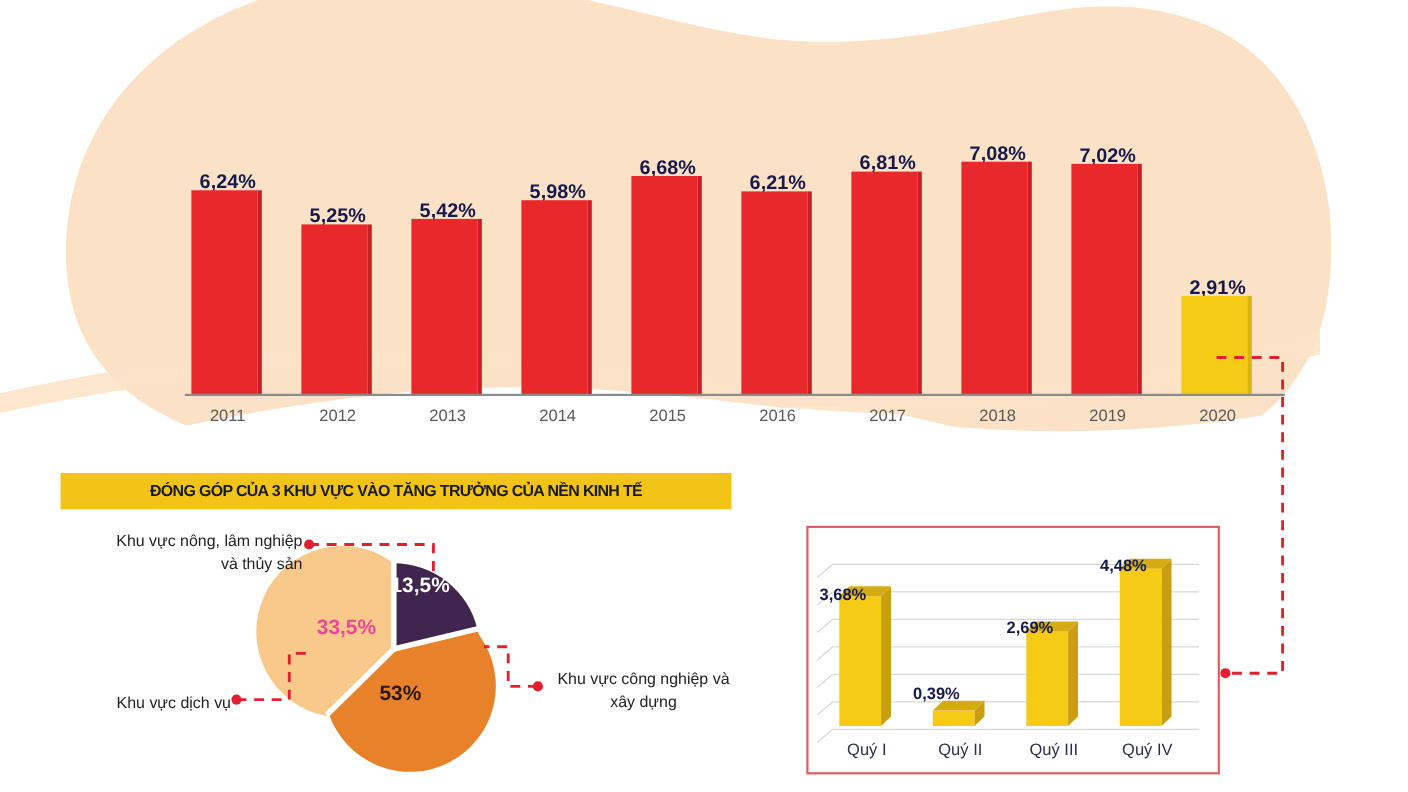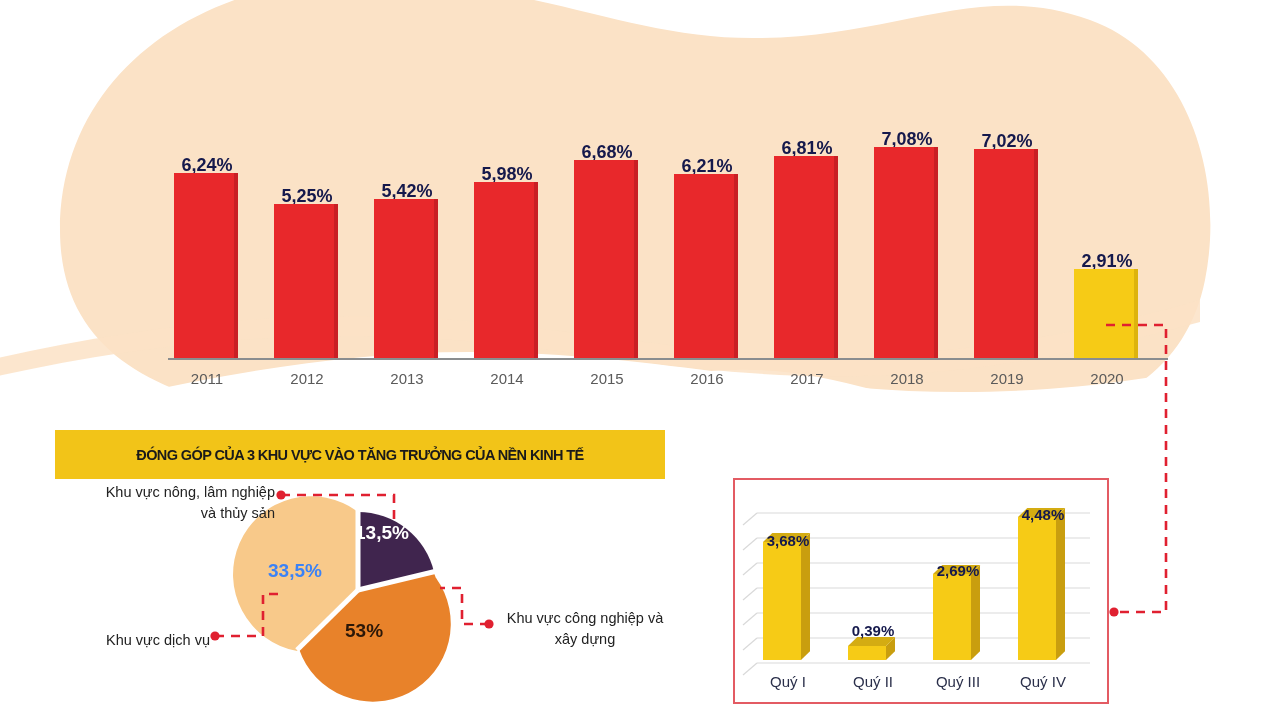--- a/index.html
+++ b/index.html
@@ -37,58 +37,58 @@
     position:absolute;bottom:8px;left:-12px;width:102px;text-align:center;
     font-size:15px;color:#5A5A5A;
   }
   #maxis{
     position:absolute;left:168px;top:358px;width:1000px;height:2px;
     background:#8A8D8F;
   }
 
   
   #banner{
-    position:absolute;left:55px;top:430px;width:610px;height:49px;
+    position:absolute;left:55px;top:430px;width:610px;height:33px;
     background:#F2C418;
     display:flex;align-items:center;justify-content:center;
   }
   #banner-text{
     font-size:14.5px;font-weight:bold;color:#1A1A1A;
     letter-spacing:-0.6px;white-space:nowrap;
   }
 
   
   .pielab{
     position:absolute;font-size:14.5px;color:#222;line-height:1.45;
   }
   #pl-agri{left:100px;top:482px;width:175px;text-align:right;}
   #pl-serv{left:60px;top:630px;width:150px;text-align:right;}
   #pl-ind{left:500px;top:608px;width:170px;text-align:center;}
 
   
   .pieval{position:absolute;font-size:19px;font-weight:bold;white-space:nowrap;}
   #pv-agri{left:355px;top:522px;color:#ffffff;}
   #pv-ind{left:345px;top:620px;color:#2B1708;}
-  #pv-serv{left:268px;top:560px;color:#3b82f6;}
+  #pv-serv{left:288px;top:560px;color:#ec4899;}
 
   
   #qbox{
     position:absolute;left:733px;top:478px;width:372px;height:222px;
     background:#ffffff;border:2px solid #E35B63;
   }
   #qinner{position:absolute;left:0;top:0;width:372px;height:222px;}
   .qbar{position:absolute;bottom:42px;}
   .qbar .qface{position:absolute;left:0;bottom:0;width:38px;background:#F6CB16;}
   .qbar .qtop{position:absolute;left:0;width:38px;height:9px;background:#D4AC12;
     transform:skewX(-46deg);transform-origin:bottom left;}
   .qbar .qside{position:absolute;left:38px;bottom:0;width:9px;background:#C99E0F;
     transform:skewY(-44deg);transform-origin:bottom left;}
   .qval{
     position:absolute;font-size:15px;font-weight:bold;color:#15194C;
-    white-space:nowrap;text-align:center;
+    white-space:nowrap;
   }
   .qlab{
     position:absolute;bottom:12px;font-size:15px;color:#2A2F4A;
     text-align:center;white-space:nowrap;margin-top:21px;
   }
 </style>
 </head>
 <body>
 
 <div id="stage">

